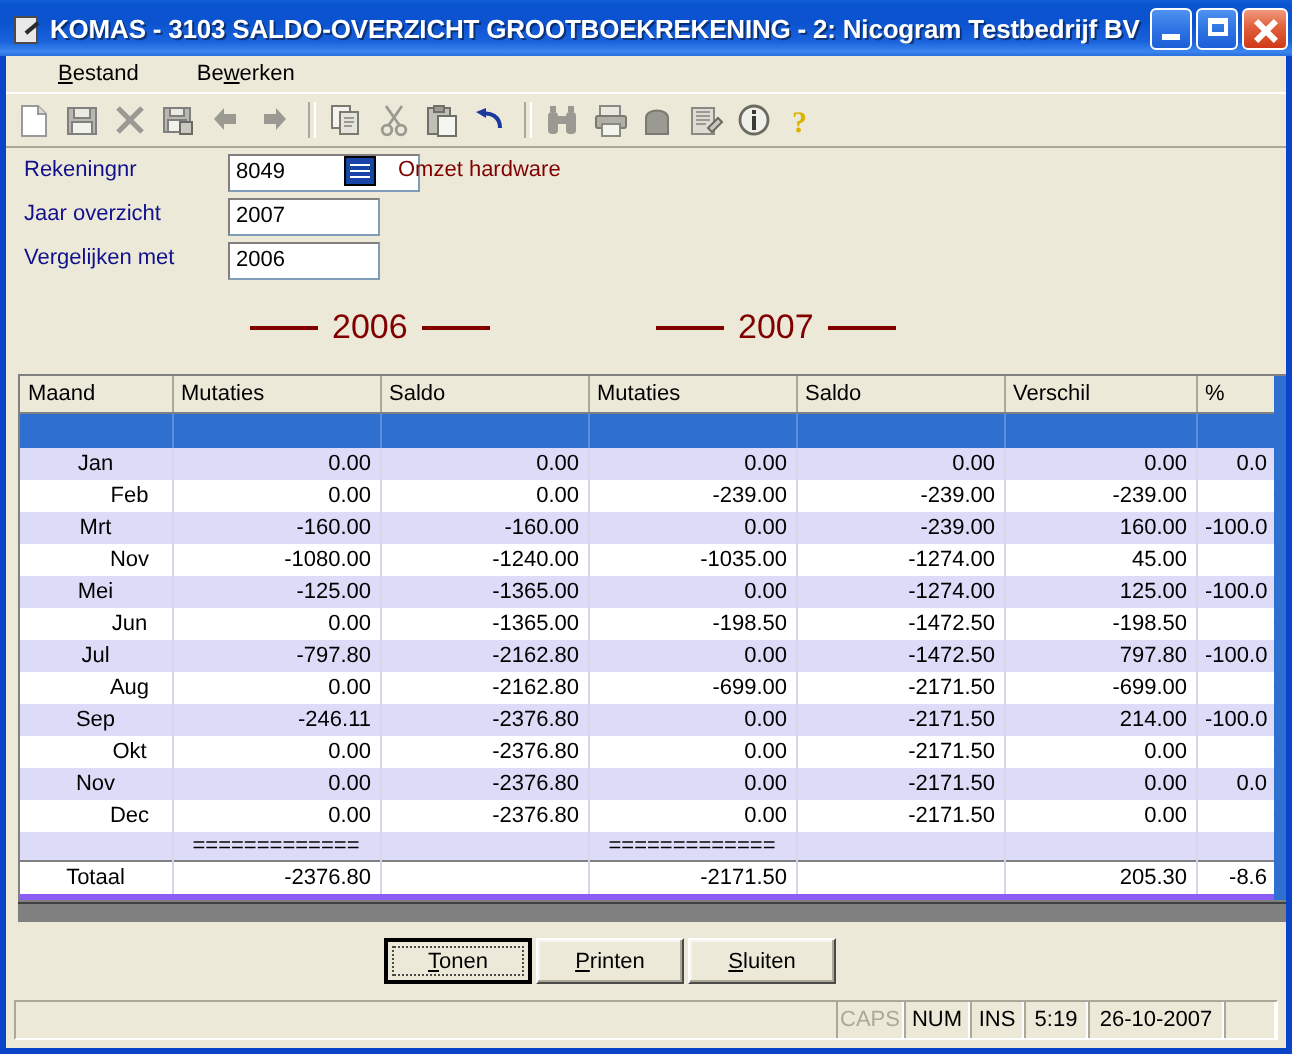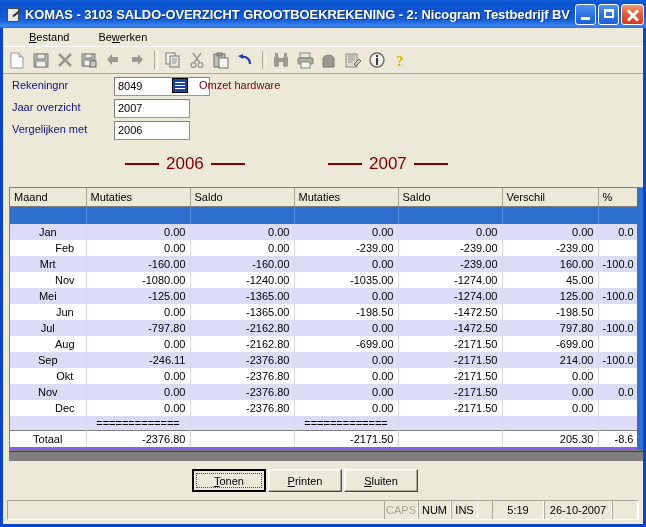--- a/index.html
+++ b/index.html
@@ -690,21 +690,21 @@
       <div class="btn">
         <span><u>S</u>luiten</span>
       </div>
     </div>
 
     <div class="statusbar">
       <div class="sb-spacer"></div>
       <div class="sb-cell dim" style="width:34px;">CAPS</div>
       <div class="sb-cell" style="width:33px;">NUM</div>
       <div class="sb-cell" style="width:27px;">INS</div>
-      <div class="sb-cell" style="width:52px;margin-left:14px;">5:19</div>
+      <div class="sb-cell" style="width:32px;">5:19</div>
       <div class="sb-cell" style="width:68px;">26-10-2007</div>
       <div class="sb-cell end"></div>
     </div>
 
   </div>
 
   <div class="bottom-edge"></div>
 </div>
 
 </body></html>

